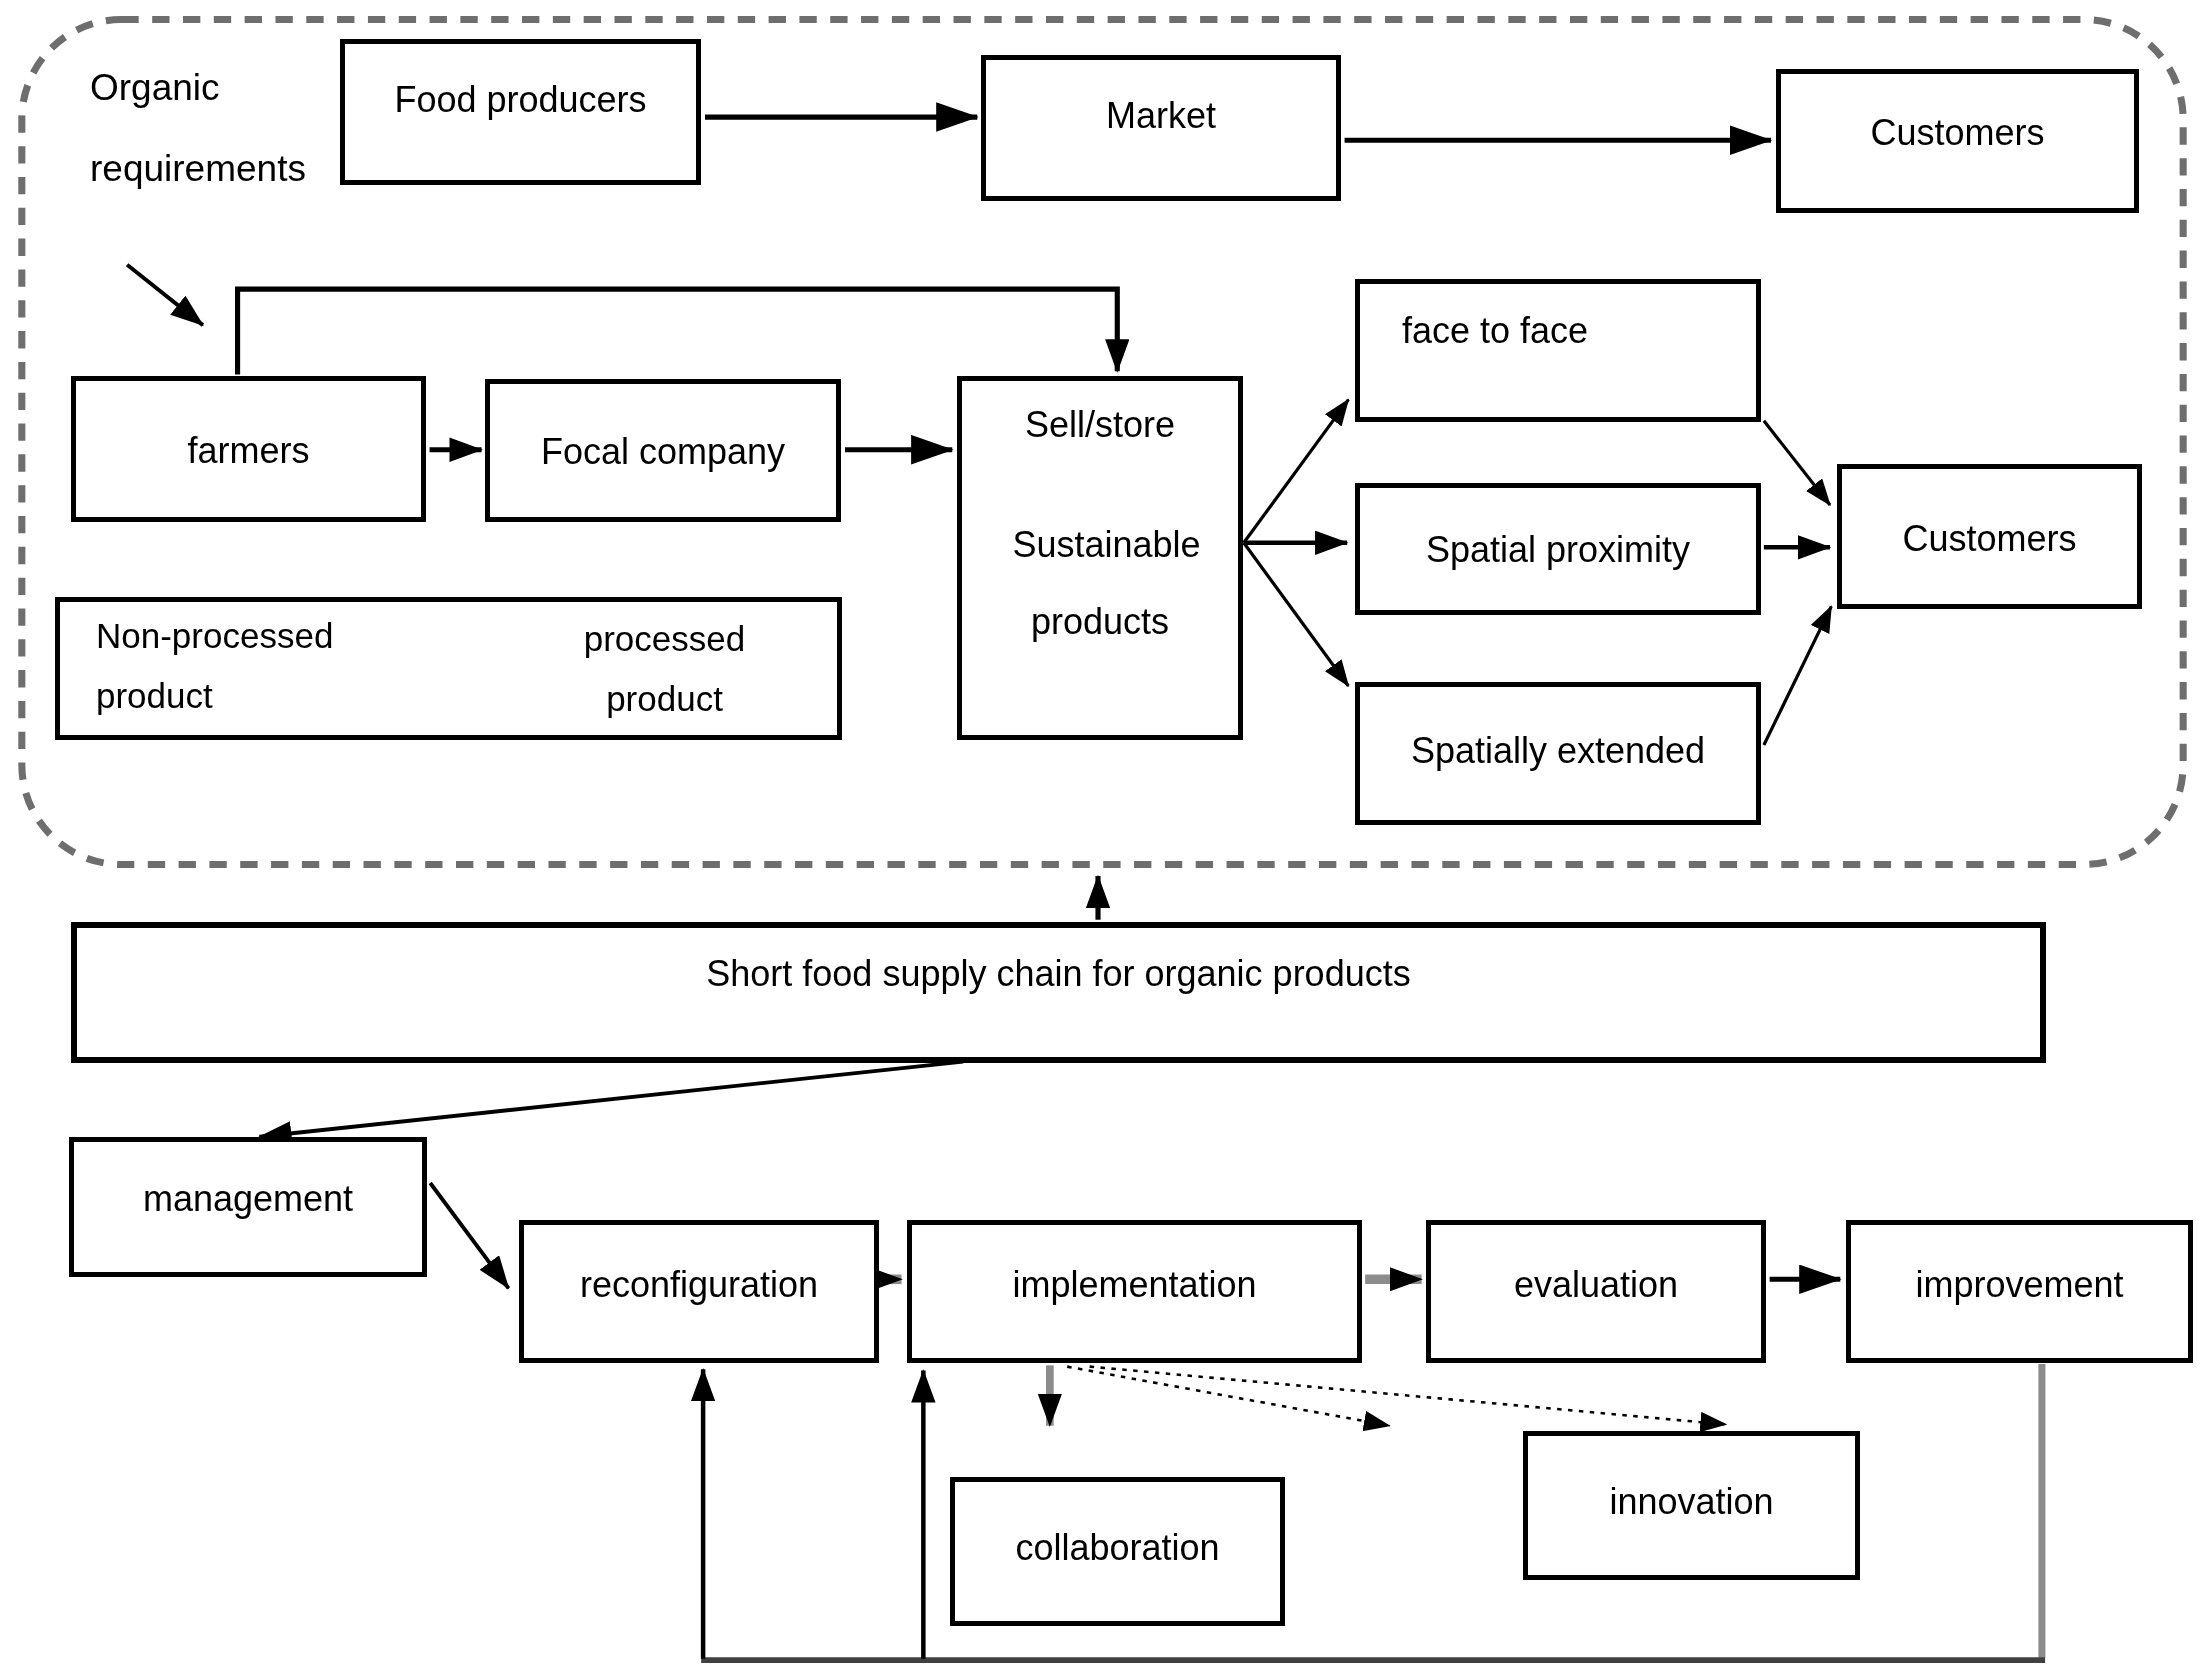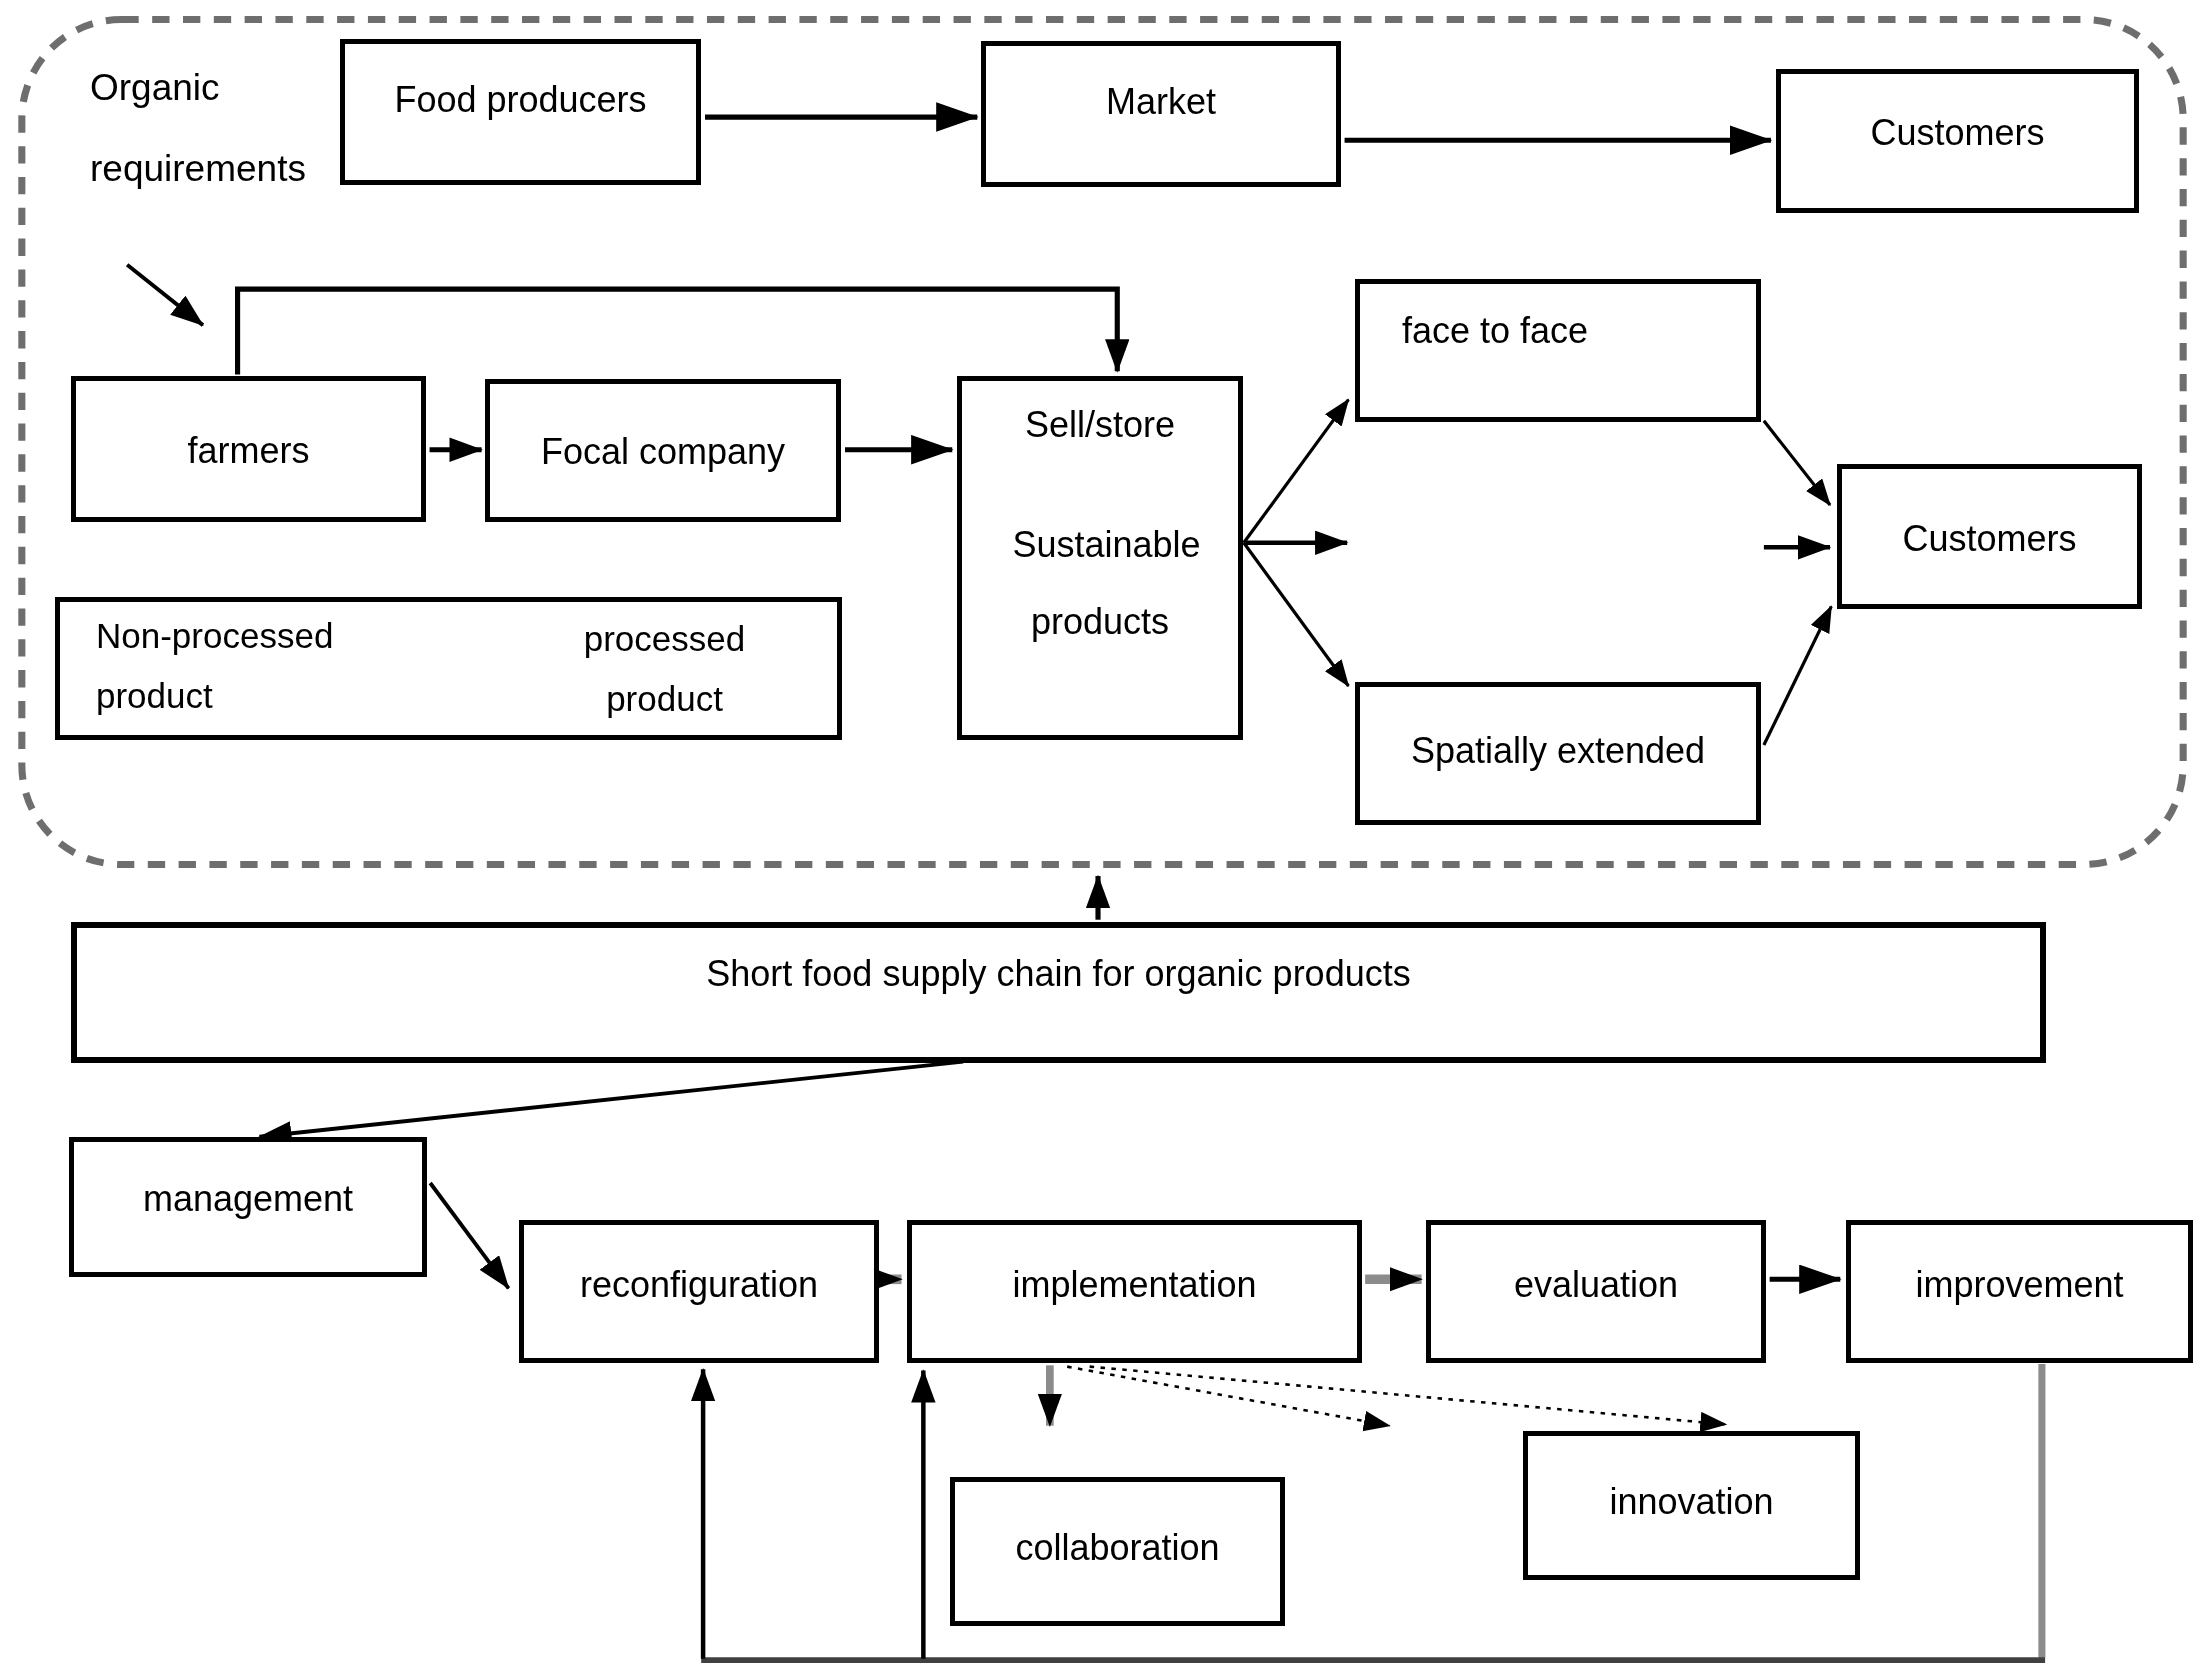--- a/index.html
+++ b/index.html
@@ -97,21 +97,21 @@
     <path d="M1438,2583 L1438,2134" style="stroke:var(--ink)" stroke-width="7" fill="none" marker-end="url(#head-m)"></path>
   </svg>
 
   <div class="floating-label" style="left:90px;top:69px;">Organic</div>
   <div class="floating-label" style="left:90px;top:150px;">requirements</div>
 
   <div class="node" style="left:340px;top:39px;width:361px;height:146px;padding-top:36px;">
     <span>Food producers</span>
   </div>
 
-  <div class="node" style="left:981px;top:41px;width:360px;height:146px;padding-top:36px;">
+  <div class="node" style="left:981px;top:55px;width:360px;height:146px;padding-top:36px;">
     <span>Market</span>
   </div>
 
   <div class="node" style="left:1776px;top:69px;width:363px;height:144px;padding-top:39px;">
     <span>Customers</span>
   </div>
 
   <div class="node" style="left:71px;top:376px;width:355px;height:146px;padding-top:50px;">
     <span>farmers</span>
   </div>
@@ -123,20 +123,23 @@
   <div class="node sell-lines" style="left:957px;top:376px;width:286px;height:364px;">
     <span style="margin-top:24.4px;">Sell/store</span>
     <span style="margin-top:80px;margin-left:13px;">Sustainable</span>
     <span style="margin-top:37px;">products</span>
   </div>
 
   <div class="node" style="left:1355px;top:279px;width:406px;height:143px;padding-top:27px;text-align:left;padding-left:42px;">
     <span>face to face</span>
   </div>
 
+  <div class="node" style="left:1355px;top:483px;width:406px;height:132px;padding-top:42px;">
+    <span>Spatial proximity</span>
+  </div>
 
   <div class="node" style="left:1355px;top:682px;width:406px;height:143px;padding-top:44px;">
     <span>Spatially extended</span>
   </div>
 
   <div class="node" style="left:1837px;top:464px;width:305px;height:145px;padding-top:50px;">
     <span>Customers</span>
   </div>
 
   <div class="node" style="left:55px;top:597px;width:787px;height:143px;"></div>

